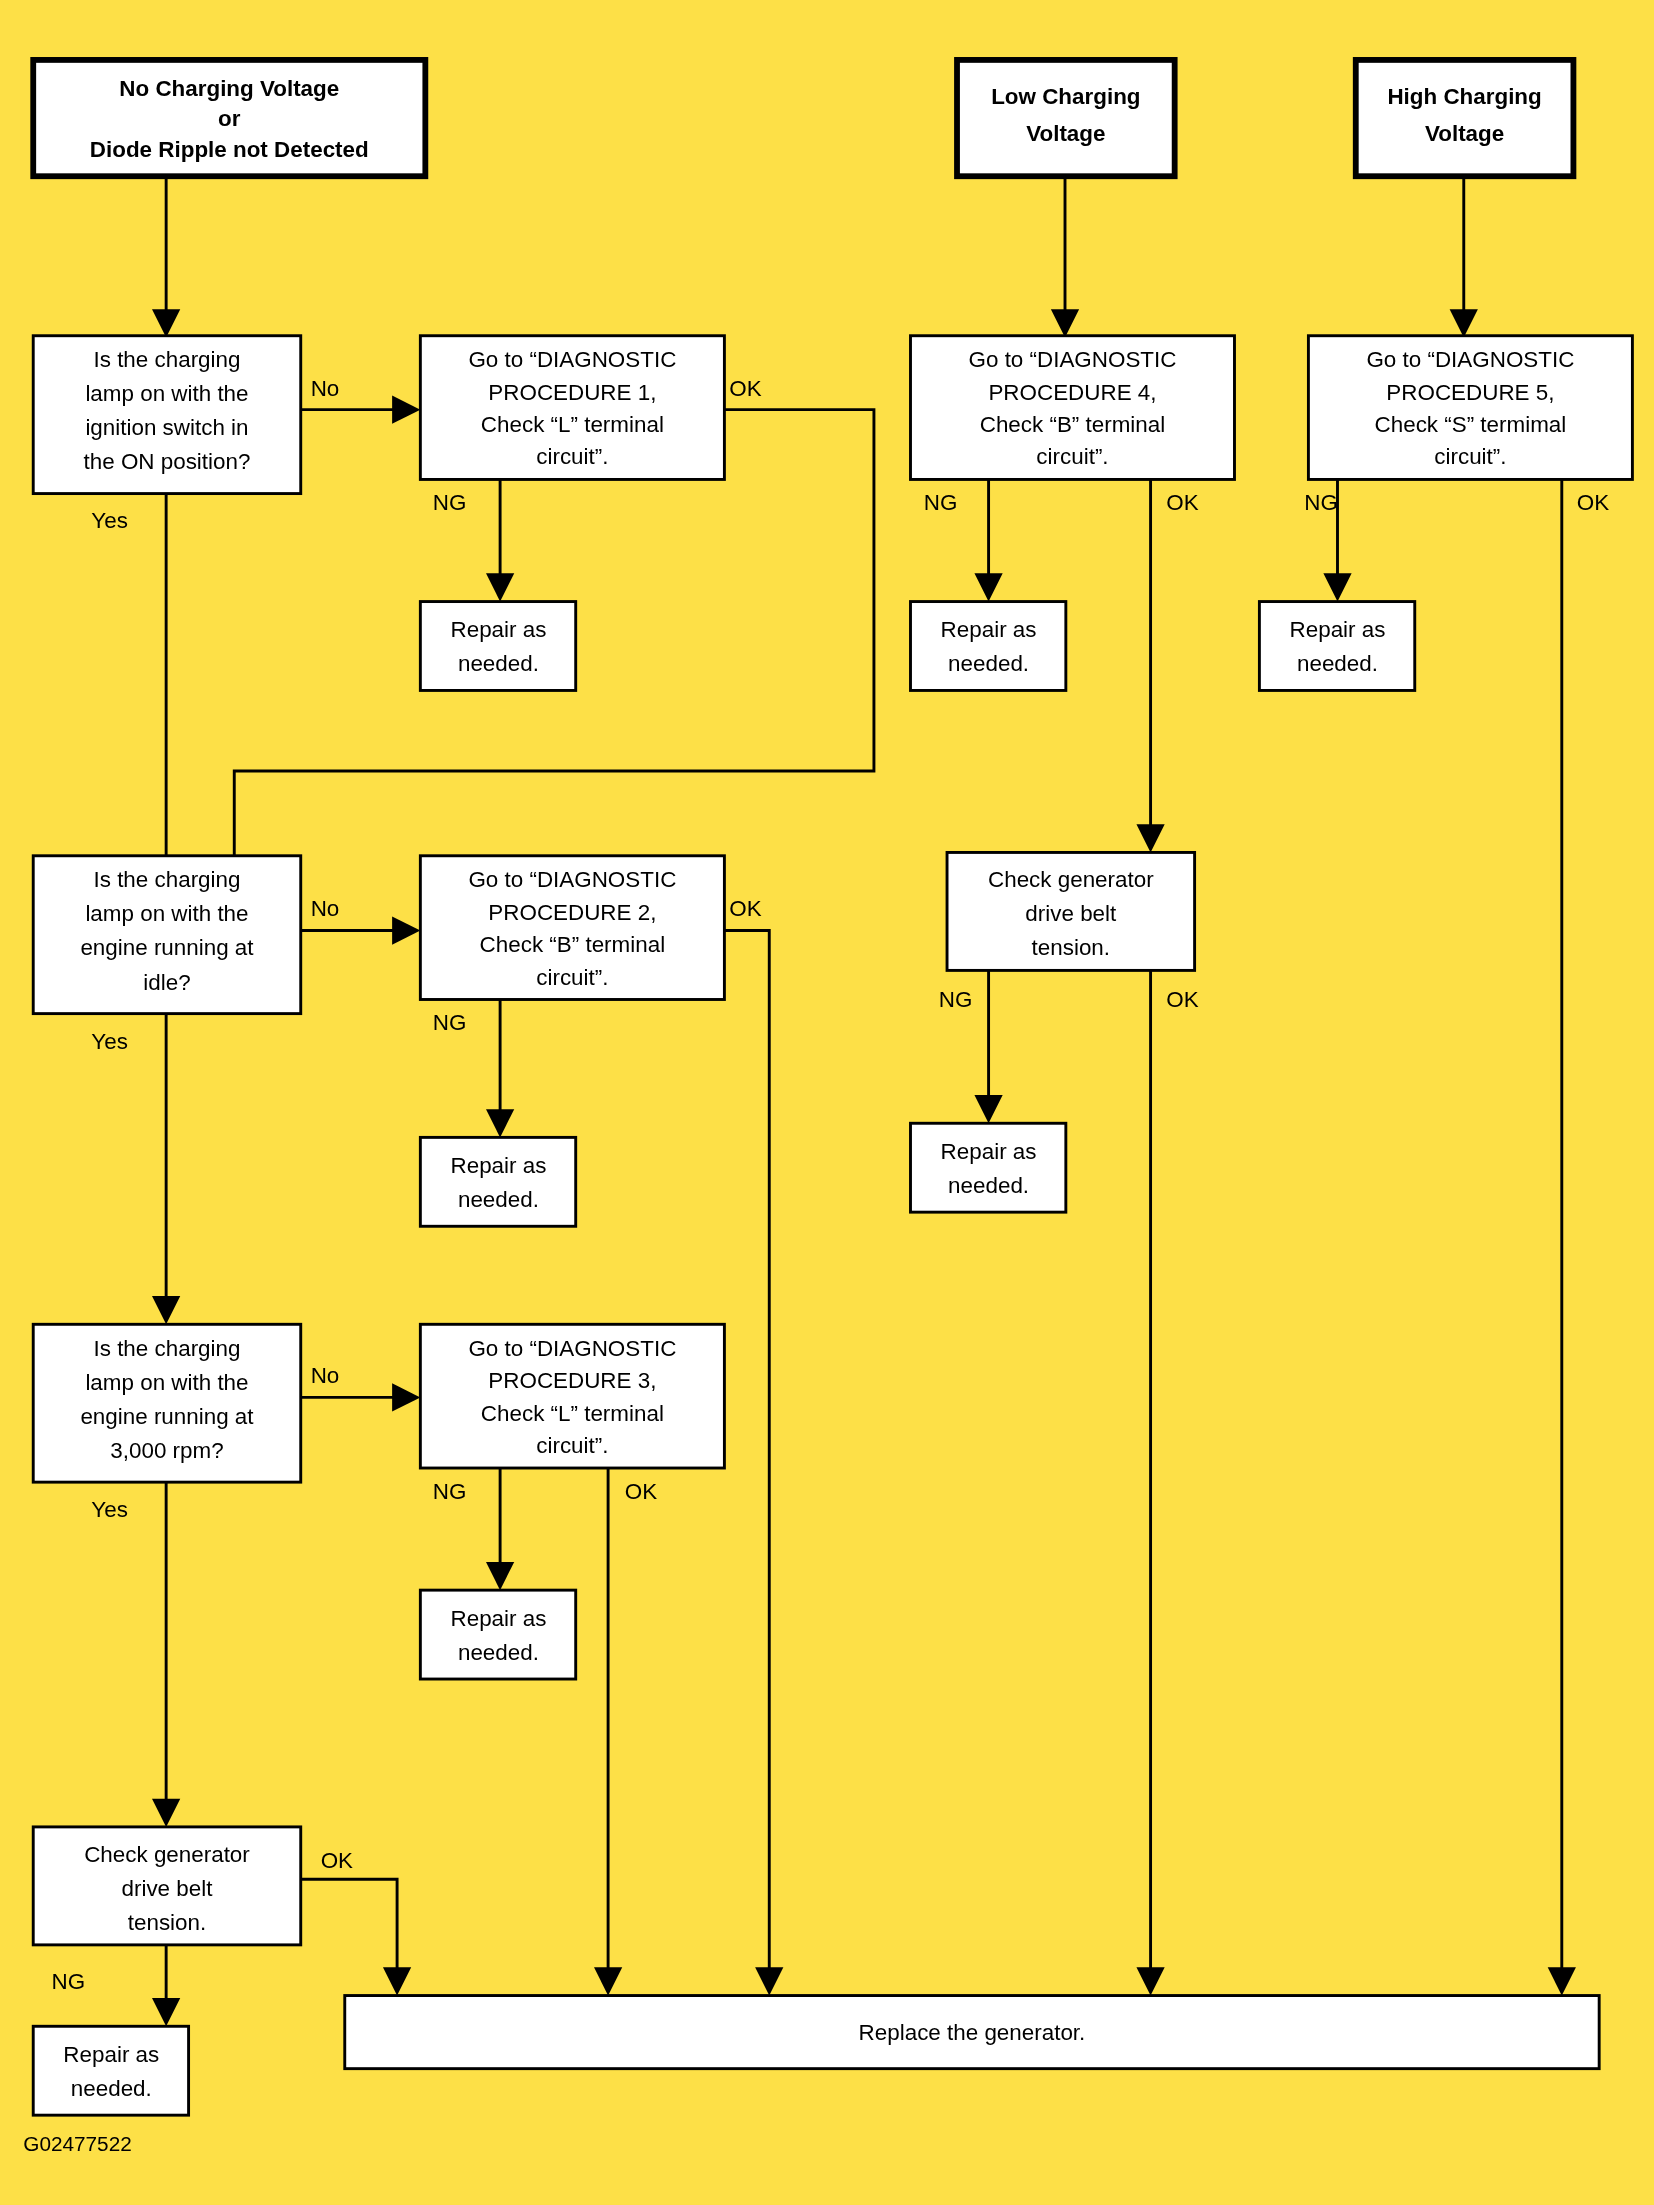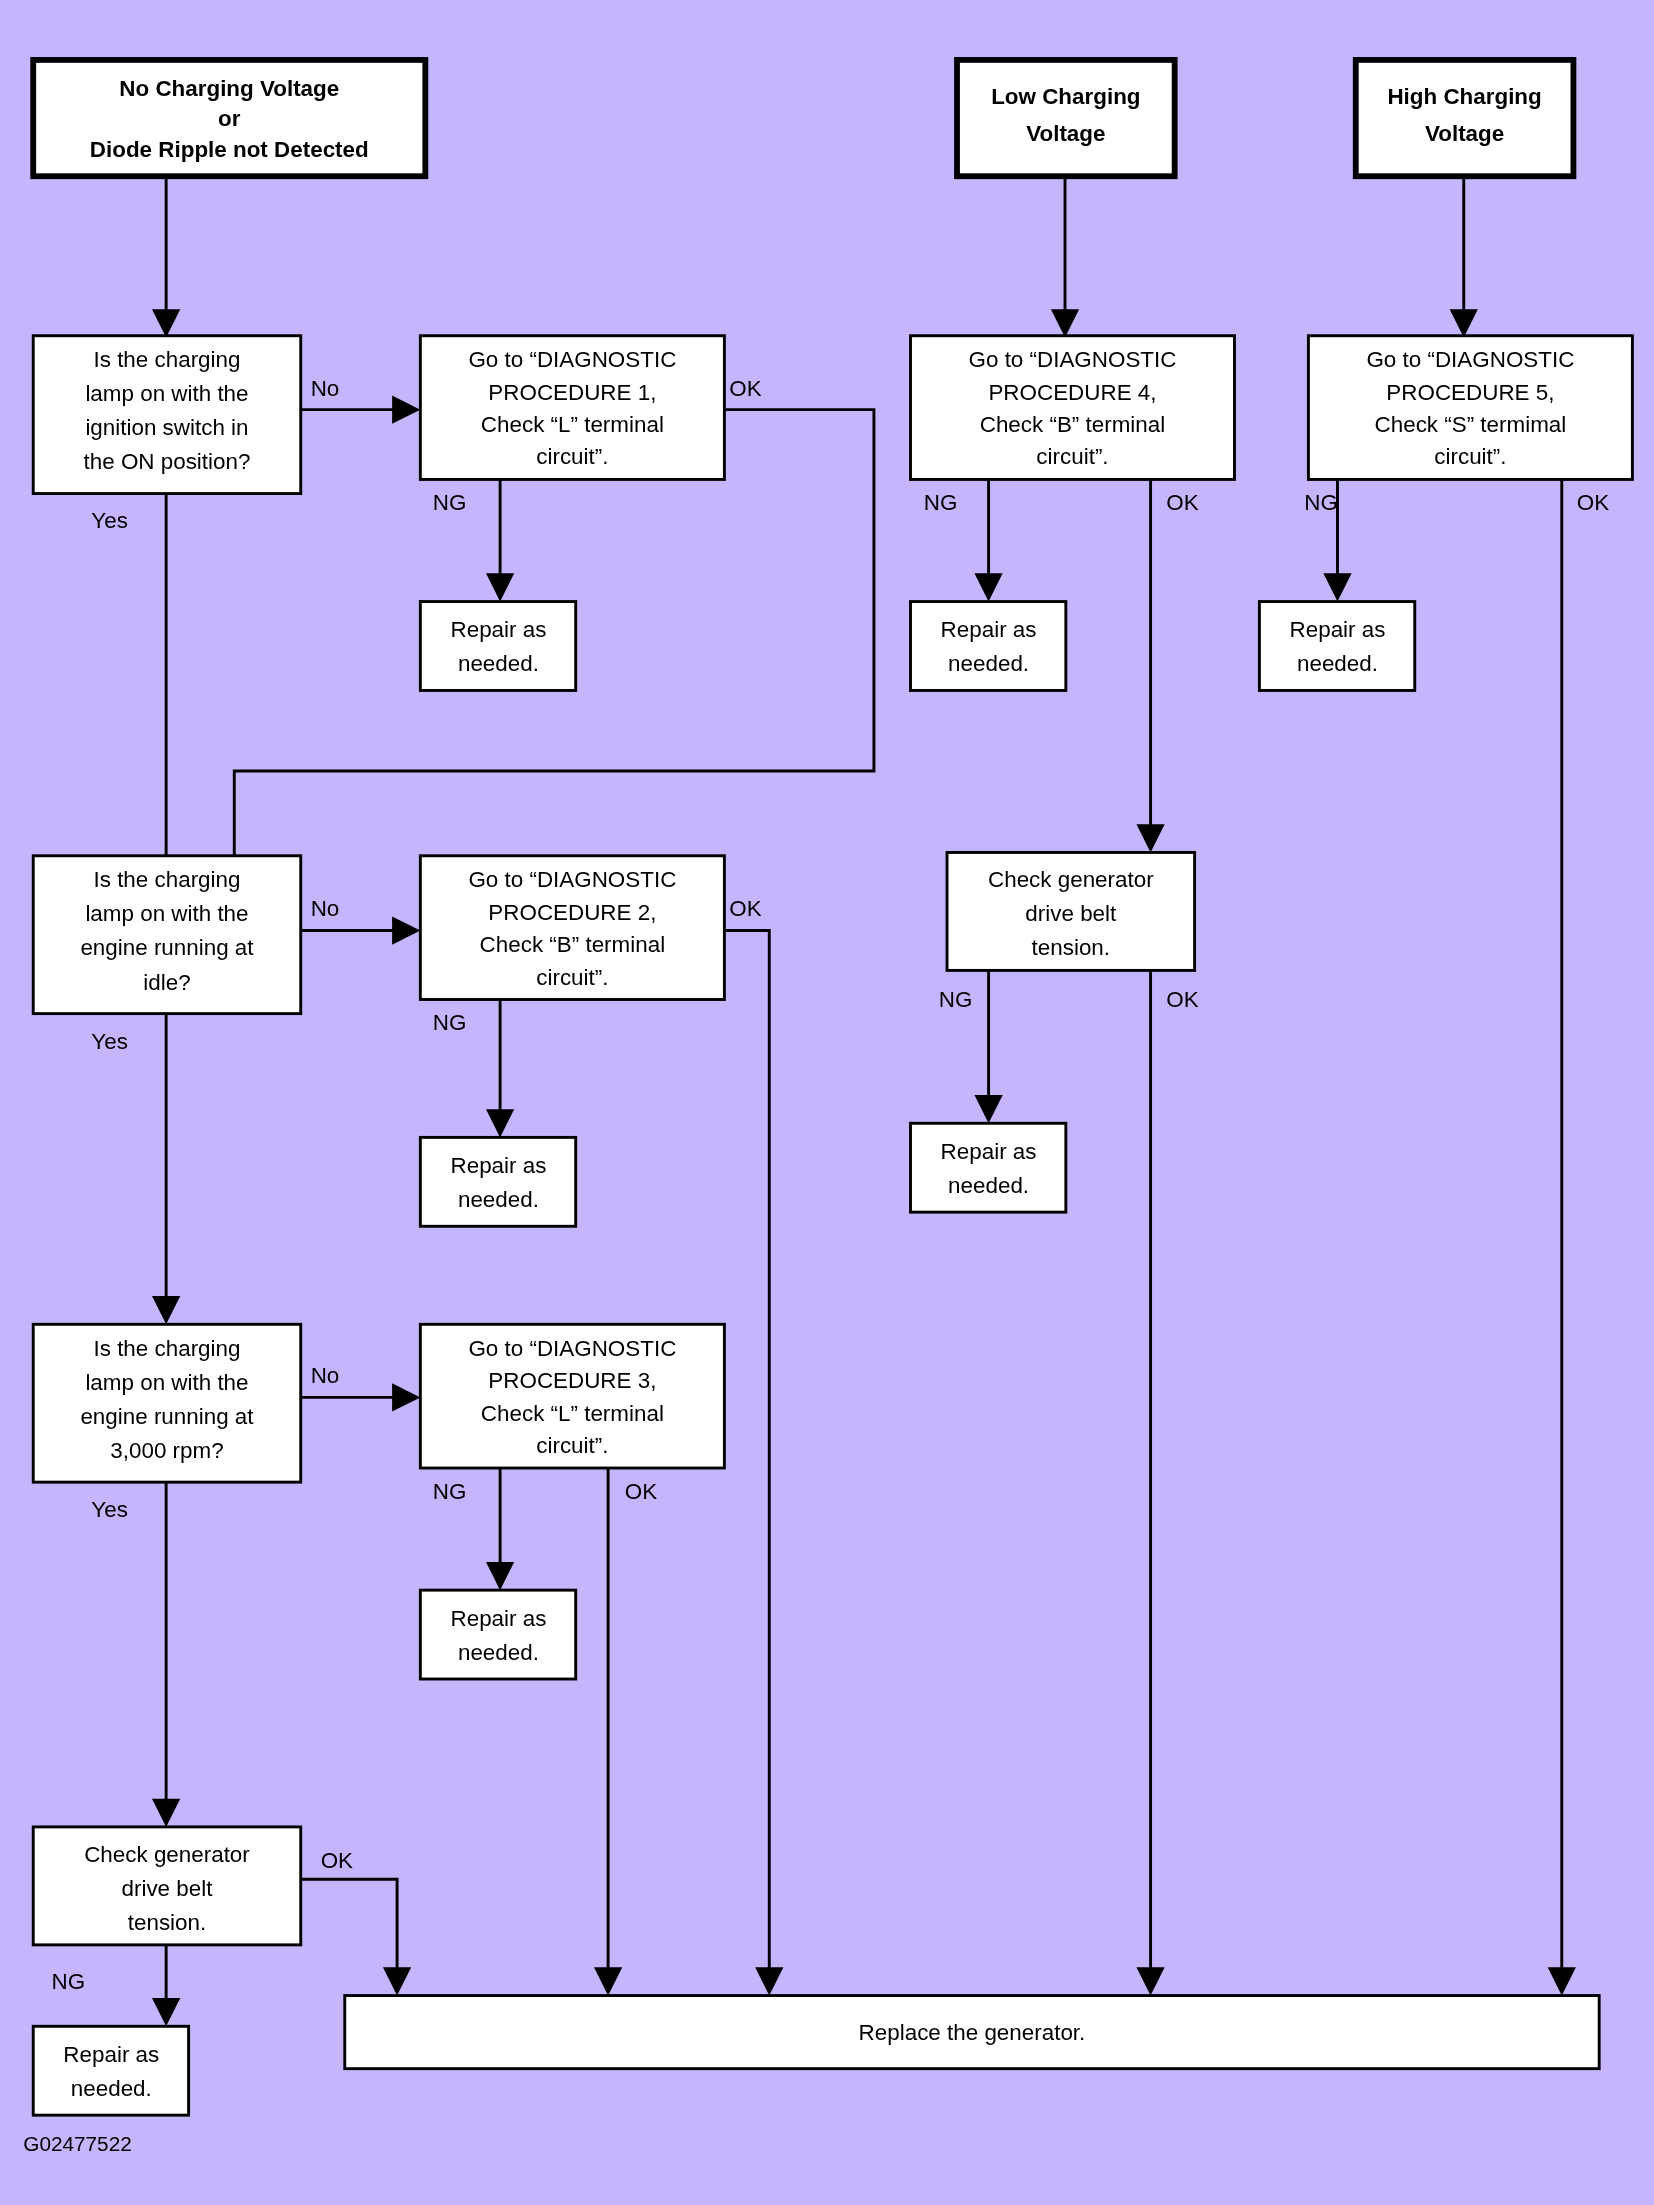--- a/index.html
+++ b/index.html
@@ -7,21 +7,21 @@
     padding: 0;
     background: #ffffff;
   }
   body {
     font-family: "Liberation Sans", sans-serif;
   }
   #page {
     position: relative;
     width: 1654px;
     height: 2205px;
-    background: #c4b5fd;
+    background: #fde047;
     overflow: hidden;
   }
   svg#flow {
     position: absolute;
     left: 0;
     top: 0;
     width: 1654px;
     height: 2205px;
   }
   .box-stroke-thick { stroke: #000000; stroke-width: 7; fill: #ffffff; }

